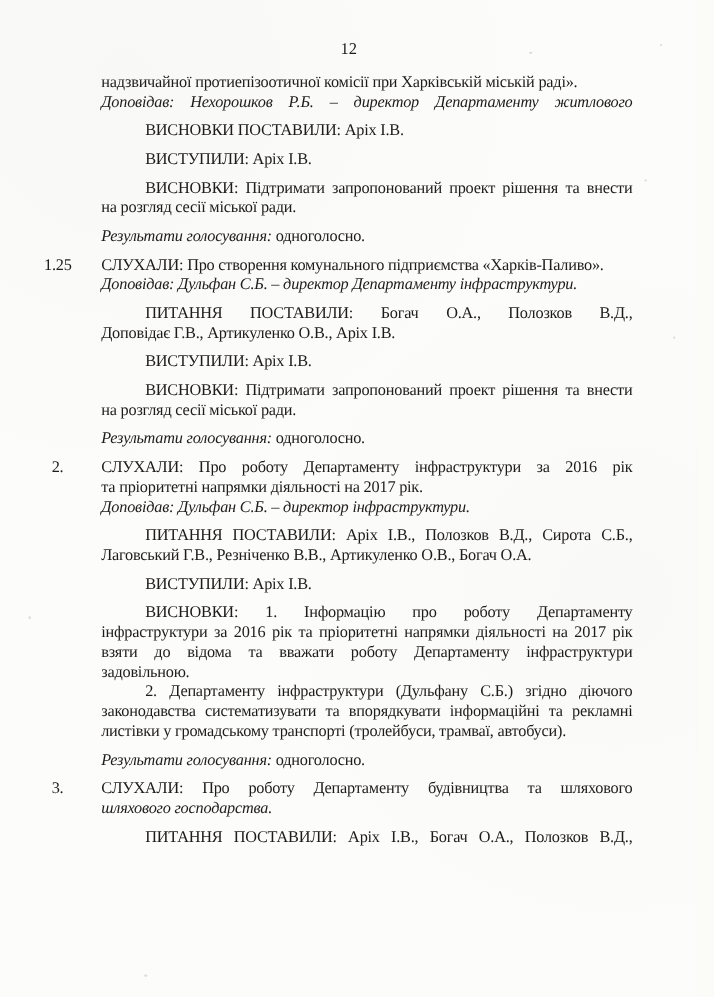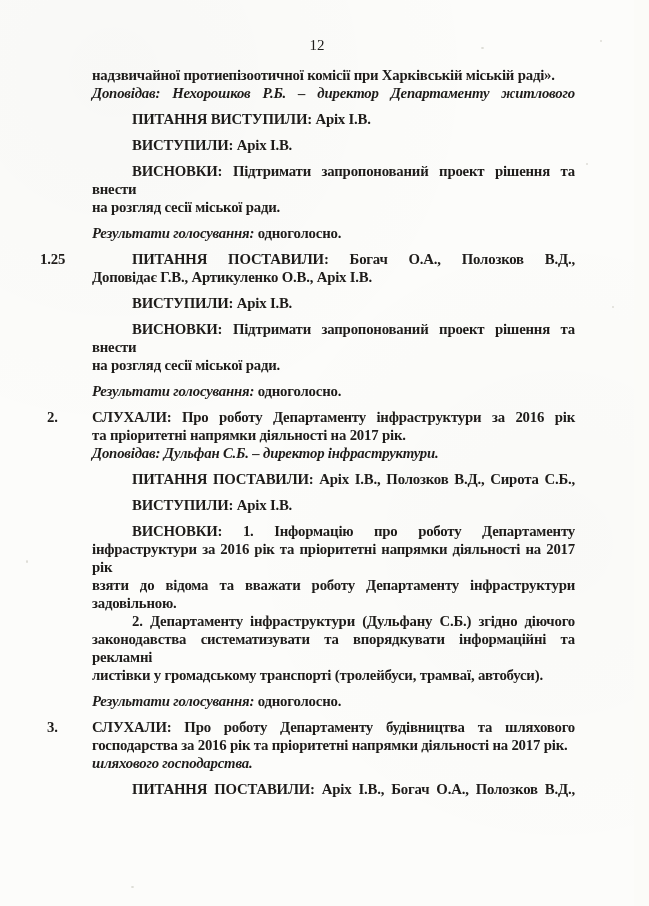--- a/index.html
+++ b/index.html
@@ -24,21 +24,20 @@
     text-align: center;
     font-size: 15px;
     line-height: 18px;
   }
   .content {
     margin: 12px 59px 0 92px;   
     font-size: 14.8px;
     line-height: 18px;
     letter-spacing: -0.2px;
     text-align: left;
-    font-weight: bold;
   }
   .line { min-height: 18px; }
   .jl {                          
     text-align: justify;
     text-align-last: justify;
     text-justify: inter-word;
   }
   .ind { text-indent: 40px; }    
   .it  { font-style: italic; }
   .para { margin-top: 8px; }
@@ -74,37 +73,41 @@
   <div class="pagenum">12</div>
 
   <div class="content">
 
     <div class="section">
       <div class="group">
         <div class="line">надзвичайної протиепізоотичної комісії при Харківській міській раді».</div>
         <div class="line it jl">Доповідав: Нехорошков Р.Б. – директор Департаменту житлового</div>
       </div>
       <div class="para">
-        <div class="line ind">ПИТАННЯ ВИСТУПИЛИ: Аріх І.В.</div>
+        <div class="line ind">ВИСНОВКИ ПОСТАВИЛИ: Аріх І.В.</div>
       </div>
       <div class="para">
         <div class="line ind">ВИСТУПИЛИ: Аріх І.В.</div>
       </div>
       <div class="para">
         <div class="line ind jl">ВИСНОВКИ: Підтримати запропонований проект рішення та внести</div>
         <div class="line">на розгляд сесії міської ради.</div>
       </div>
       <div class="para line">
         <span class="it">Результати голосування:</span>
         <span>одноголосно.</span>
       </div>
     </div>
 
     <div class="section">
       <div class="num num-long">1.25</div>
+      <div class="group">
+        <div class="line">СЛУХАЛИ: Про створення комунального підприємства «Харків-Паливо».</div>
+        <div class="line it">Доповідав: Дульфан С.Б. – директор Департаменту інфраструктури.</div>
+      </div>
       <div class="para">
         <div class="line ind jl">ПИТАННЯ ПОСТАВИЛИ: Богач О.А., Полозков В.Д.,</div>
         <div class="line">Доповідає Г.В., Артикуленко О.В., Аріх І.В.</div>
       </div>
       <div class="para">
         <div class="line ind">ВИСТУПИЛИ: Аріх І.В.</div>
       </div>
       <div class="para">
         <div class="line ind jl">ВИСНОВКИ: Підтримати запропонований проект рішення та внести</div>
         <div class="line">на розгляд сесії міської ради.</div>
@@ -117,20 +120,21 @@
 
     <div class="section">
       <div class="num num-short">2.</div>
       <div class="group">
         <div class="line jl">СЛУХАЛИ: Про роботу Департаменту інфраструктури за 2016 рік</div>
         <div class="line">та пріоритетні напрямки діяльності на 2017 рік.</div>
         <div class="line it">Доповідав: Дульфан С.Б. – директор інфраструктури.</div>
       </div>
       <div class="para">
         <div class="line ind jl">ПИТАННЯ ПОСТАВИЛИ: Аріх І.В., Полозков В.Д., Сирота С.Б.,</div>
+        <div class="line">Лаговський Г.В., Резніченко В.В., Артикуленко О.В., Богач О.А.</div>
       </div>
       <div class="para">
         <div class="line ind">ВИСТУПИЛИ: Аріх І.В.</div>
       </div>
       <div class="para">
         <div class="line ind jl">ВИСНОВКИ: 1. Інформацію про роботу Департаменту</div>
         <div class="line jl">інфраструктури за 2016 рік та пріоритетні напрямки діяльності на 2017 рік</div>
         <div class="line jl">взяти до відома та вважати роботу Департаменту інфраструктури</div>
         <div class="line">задовільною.</div>
         <div class="line ind jl">2. Департаменту інфраструктури (Дульфану С.Б.) згідно діючого</div>
@@ -140,21 +144,20 @@
       <div class="para line">
         <span class="it">Результати голосування:</span>
         <span>одноголосно.</span>
       </div>
     </div>
 
     <div class="section">
       <div class="num num-short">3.</div>
       <div class="group">
         <div class="line jl">СЛУХАЛИ: Про роботу Департаменту будівництва та шляхового</div>
-        <div class="line">господарства за 2016 рік та пріоритетні напрямки діяльності на 2017 рік.</div>
         <div class="line it">шляхового господарства.</div>
       </div>
       <div class="para">
         <div class="line ind jl">ПИТАННЯ ПОСТАВИЛИ: Аріх І.В., Богач О.А., Полозков В.Д.,</div>
       </div>
     </div>
 
   </div>
 </div>
 

